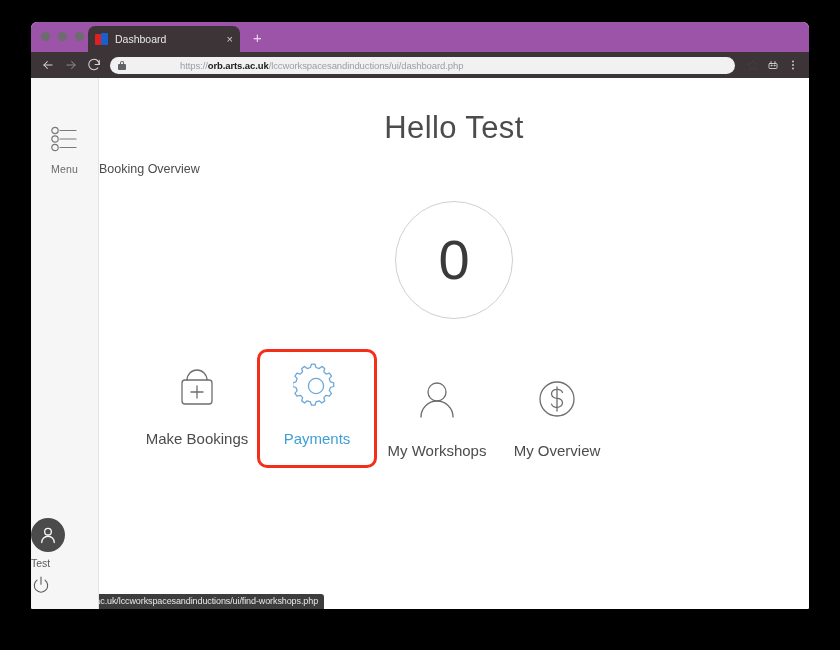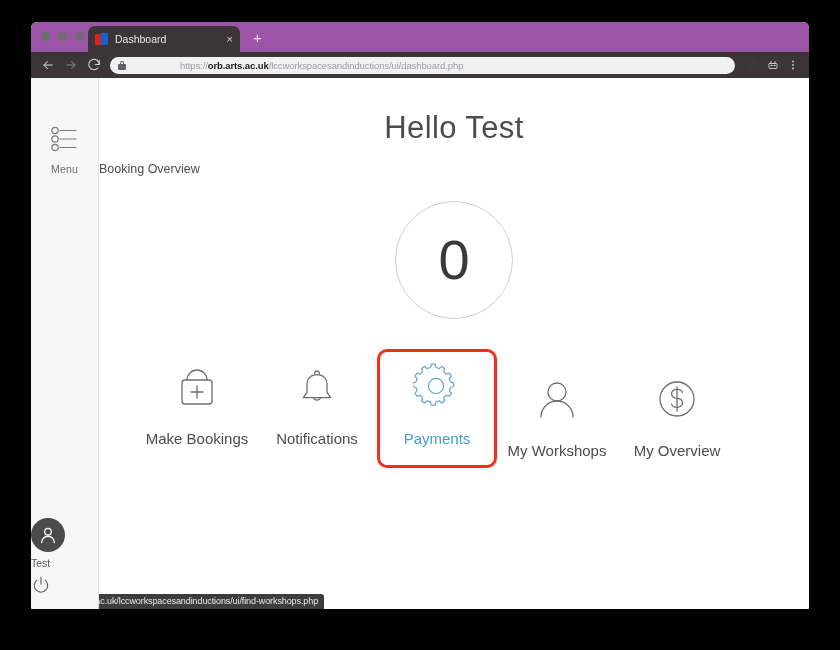--- a/index.html
+++ b/index.html
@@ -454,31 +454,20 @@
               <svg width="46" height="48" viewBox="0 0 46 48" fill="none" stroke="#6e6e6e" stroke-width="1.3">
                 <path d="M13 17 a10 10 0 0 1 20 0" stroke-linecap="round"></path>
                 <rect x="8" y="17" width="30" height="24" rx="3"></rect>
                 <line x1="23" y1="23" x2="23" y2="35" stroke-linecap="round"></line>
                 <line x1="17" y1="29" x2="29" y2="29" stroke-linecap="round"></line>
               </svg>
             </div>
             <div class="tile-label">Make Bookings</div>
           </div>
 
-          <div class="tile">
-            <div class="tile-icon">
-              <svg width="46" height="48" viewBox="0 0 46 48" fill="none" stroke="#6e6e6e" stroke-width="1.3" stroke-linejoin="round">
-                <path d="M23 8 a2.4 2.4 0 0 1 2.4 2.4 v1.4"></path>
-                <path d="M23 8 a2.4 2.4 0 0 0 -2.4 2.4 v1.4"></path>
-                <path d="M20.6 11.8 a9 9 0 0 0 -7.6 9 v8.5 l-3.6 5.3 h27.2 l-3.6 -5.3 v-8.5 a9 9 0 0 0 -7.6 -9 z"></path>
-                <path d="M19.4 34.6 a3.8 3.8 0 0 0 7.2 0"></path>
-              </svg>
-            </div>
-            <div class="tile-label">Notifications</div>
-          </div>
 
           <div class="tile highlight">
             <div class="tile-icon">
               <svg width="48" height="50" viewBox="0 0 48 50" fill="none" stroke="#6da8d8" stroke-width="1.3" stroke-linejoin="round">
                 <path d="M24 6.5 l3.2 1.1 l2.6 -2.2 l2.9 2.1 l-0.9 3.3 l2.3 2.3 l3.3 -0.9 l2.1 2.9 l-2.2 2.6 l1.1 3.2 l3.3 1.0 l0 3.6 l-3.3 1.0 l-1.1 3.2 l2.2 2.6 l-2.1 2.9 l-3.3 -0.9 l-2.3 2.3 l0.9 3.3 l-2.9 2.1 l-2.6 -2.2 l-3.2 1.1 l-1.0 3.3 l-3.6 0 l-1.0 -3.3 l-3.2 -1.1 l-2.6 2.2 l-2.9 -2.1 l0.9 -3.3 l-2.3 -2.3 l-3.3 0.9 l-2.1 -2.9 l2.2 -2.6 l-1.1 -3.2 l-3.3 -1.0 l0 -3.6 l3.3 -1.0 l1.1 -3.2 l-2.2 -2.6 l2.1 -2.9 l3.3 0.9 l2.3 -2.3 l-0.9 -3.3 l2.9 -2.1 l2.6 2.2 l3.2 -1.1 l1.0 -3.3 l3.6 0 z" transform="translate(-1,-1) scale(1.0)"></path>
                 <circle cx="23" cy="24" r="7.6"></circle>
               </svg>
             </div>
             <div class="tile-label">Payments</div>
           </div>

